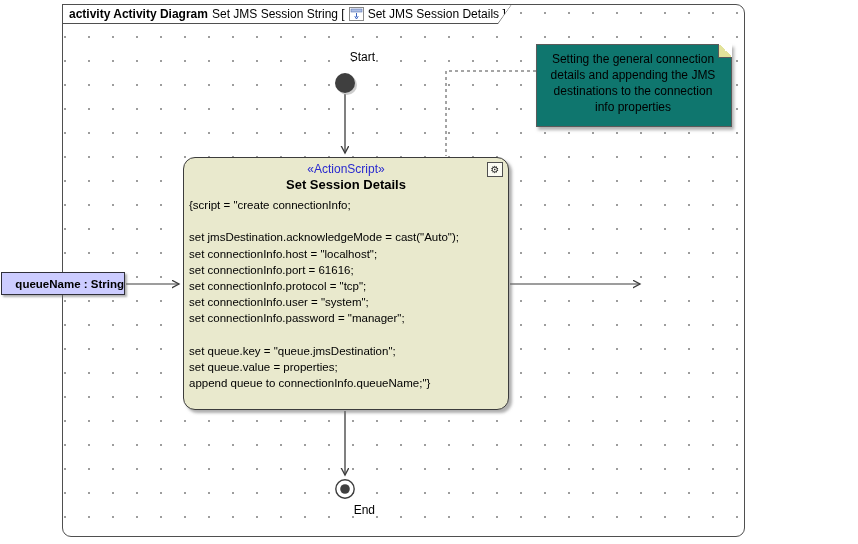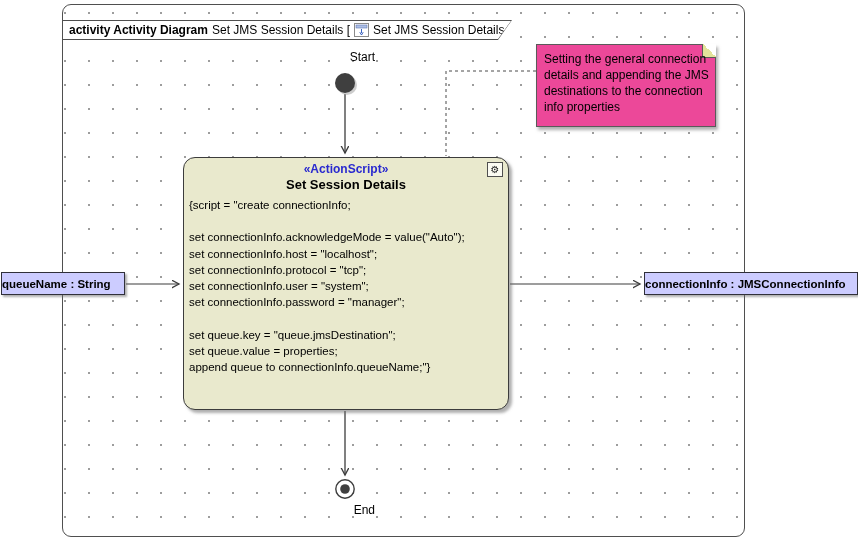--- a/index.html
+++ b/index.html
@@ -7,57 +7,57 @@
               font-family:"Liberation Sans", sans-serif; color:#000; }
   .canvas { position:relative; width:858px; height:544px; }
 
   
   .frame { position:absolute; left:62px; top:4px; width:683px; height:533px;
            border:1px solid #4f4f4f; border-radius:9px; background:#ffffff;
            background-image:radial-gradient(circle, #9d9d9d 0.8px, rgba(0,0,0,0) 1.1px);
            background-size:24px 24px; background-position:14px 20px; }
 
   
-  .ftitle-outer { position:absolute; left:62px; top:20px; width:450px; height:20px;
+  .ftitle-outer { position:absolute; left:62px; top:4px; width:450px; height:20px;
                   background:#4f4f4f;
                   clip-path:polygon(0 0,100% 0,calc(100% - 14px) 100%,0 100%); }
   .ftitle-inner { position:absolute; left:1px; top:1px; width:448px; height:18px;
                   background:#ffffff;
                   clip-path:polygon(0 0,100% 0,calc(100% - 13px) 100%,0 100%);
                   display:flex; align-items:center; gap:4px; padding:0 18px 1px 6px;
                   font-size:12px; white-space:nowrap; }
   .ftitle-inner .kw { font-weight:bold; }
   .dg-icon { display:inline-flex; width:15px; height:14px; }
 
   
-  .note { position:absolute; left:536px; top:44px; width:180px; height:83px;
-          background:#ec4899; border:1px solid #5a5a5a;
-          box-shadow:2px 3px 3px rgba(110,110,110,0.55); }
+  .note { position:absolute; left:536px; top:44px; width:196px; height:83px;
+          background:#0f766e; border:1px solid #5a5a5a;
+          box-shadow:2px 3px 3px rgba(110,110,110,0.55);text-align:center; }
   .note-text { position:absolute; left:7px; top:6px; width:178px;
                font-size:12px; line-height:16px; }
   .note-fold { position:absolute; top:-1px; right:-1px; width:14px; height:14px;
                background:linear-gradient(225deg, #ffffff 0 50%, #e3e39b 50% 100%);
                border-left:1px solid #5a5a5a; border-bottom:1px solid #5a5a5a; }
 
   
   .action { position:absolute; left:183px; top:157px; width:326px; height:253px;
             background:#e9e9cd; border:1px solid #3c3c3c; border-radius:12px;
             box-shadow:3px 3px 3px rgba(110,110,110,0.55); }
-  .stereo { margin-top:4px; text-align:center; font-size:12px; color:#2929cf;font-weight:bold; }
+  .stereo { margin-top:4px; text-align:center; font-size:12px; color:#2929cf; }
   .aname  { margin-top:1px; text-align:center; font-size:13px; font-weight:bold; }
   .script { margin-top:5px; padding-left:5px; }
   .sl { height:16.2px; line-height:16.2px; font-size:11.5px; white-space:pre; }
   .gear { position:absolute; top:4px; right:5px; width:16px; height:15px;
           border:1px solid #4f4f4f; background:#fbfbf2; display:flex;
           align-items:center; justify-content:center;
           font-family:"DejaVu Sans", sans-serif; font-size:10px; color:#222; }
 
   
   .pin { position:absolute; top:272px; height:23px; line-height:22px;
-         background:#ccccff; border:1px solid #30303a; text-align:left;
+         background:#ccccff; border:1px solid #30303a; text-align:right;
          font-size:11.5px; font-weight:bold;
          box-shadow:2px 2px 2px rgba(110,110,110,0.55); }
   .pin-in  { left:1px;  width:124px; }
   .pin-out { left:644px; width:214px; }
 
   
   .nlabel { position:absolute; width:60px; text-align:right; font-size:12px; }
   .start-label { left:315px; top:50px; }
   .end-label   { left:315px; top:503px; }
 
@@ -67,21 +67,21 @@
 </head>
 <body>
 
 <div class="canvas">
 
   <div class="frame"></div>
 
   <div class="ftitle-outer">
     <div class="ftitle-inner">
       <span class="kw">activity Activity Diagram</span>
-      <span>Set JMS Session Details [</span>
+      <span>Set JMS Session String [</span>
       <span class="dg-icon">
         <svg width="15" height="14" viewBox="0 0 15 14">
           <rect x="0.5" y="0.5" width="14" height="13" fill="#ffffff" stroke="#8a8a8a"></rect>
           <rect x="2" y="2" width="11" height="3" fill="#aebfe4" stroke="#5c76b5" stroke-width="0.6"></rect>
           <path d="M7.5 6 v4" stroke="#3b63c0" fill="none"></path>
           <path d="M5.8 9.2 L7.5 12 L9.2 9.2" fill="none" stroke="#3b63c0"></path>
         </svg>
       </span>
       <span>Set JMS Session Details ]</span>
     </div>
@@ -113,30 +113,30 @@
 
   <div class="action">
     <div class="gear">
       <span>⚙</span>
     </div>
     <div class="stereo">«ActionScript»</div>
     <div class="aname">Set Session Details</div>
     <div class="script">
       <div class="sl">{script = "create connectionInfo;</div>
       <div class="sl"></div>
-      <div class="sl">set connectionInfo.acknowledgeMode = value("Auto");</div>
+      <div class="sl">set jmsDestination.acknowledgeMode = cast("Auto");</div>
       <div class="sl">set connectionInfo.host = "localhost";</div>
+      <div class="sl">set connectionInfo.port = 61616;</div>
       <div class="sl">set connectionInfo.protocol = "tcp";</div>
       <div class="sl">set connectionInfo.user = "system";</div>
       <div class="sl">set connectionInfo.password = "manager";</div>
       <div class="sl"></div>
       <div class="sl">set queue.key = "queue.jmsDestination";</div>
       <div class="sl">set queue.value = properties;</div>
       <div class="sl">append queue to connectionInfo.queueName;"}</div>
     </div>
   </div>
 
   <div class="pin pin-in">queueName : String</div>
-  <div class="pin pin-out">connectionInfo : JMSConnectionInfo</div>
 
   <div class="nlabel end-label">End</div>
 
 </div>
 
 </body></html>

